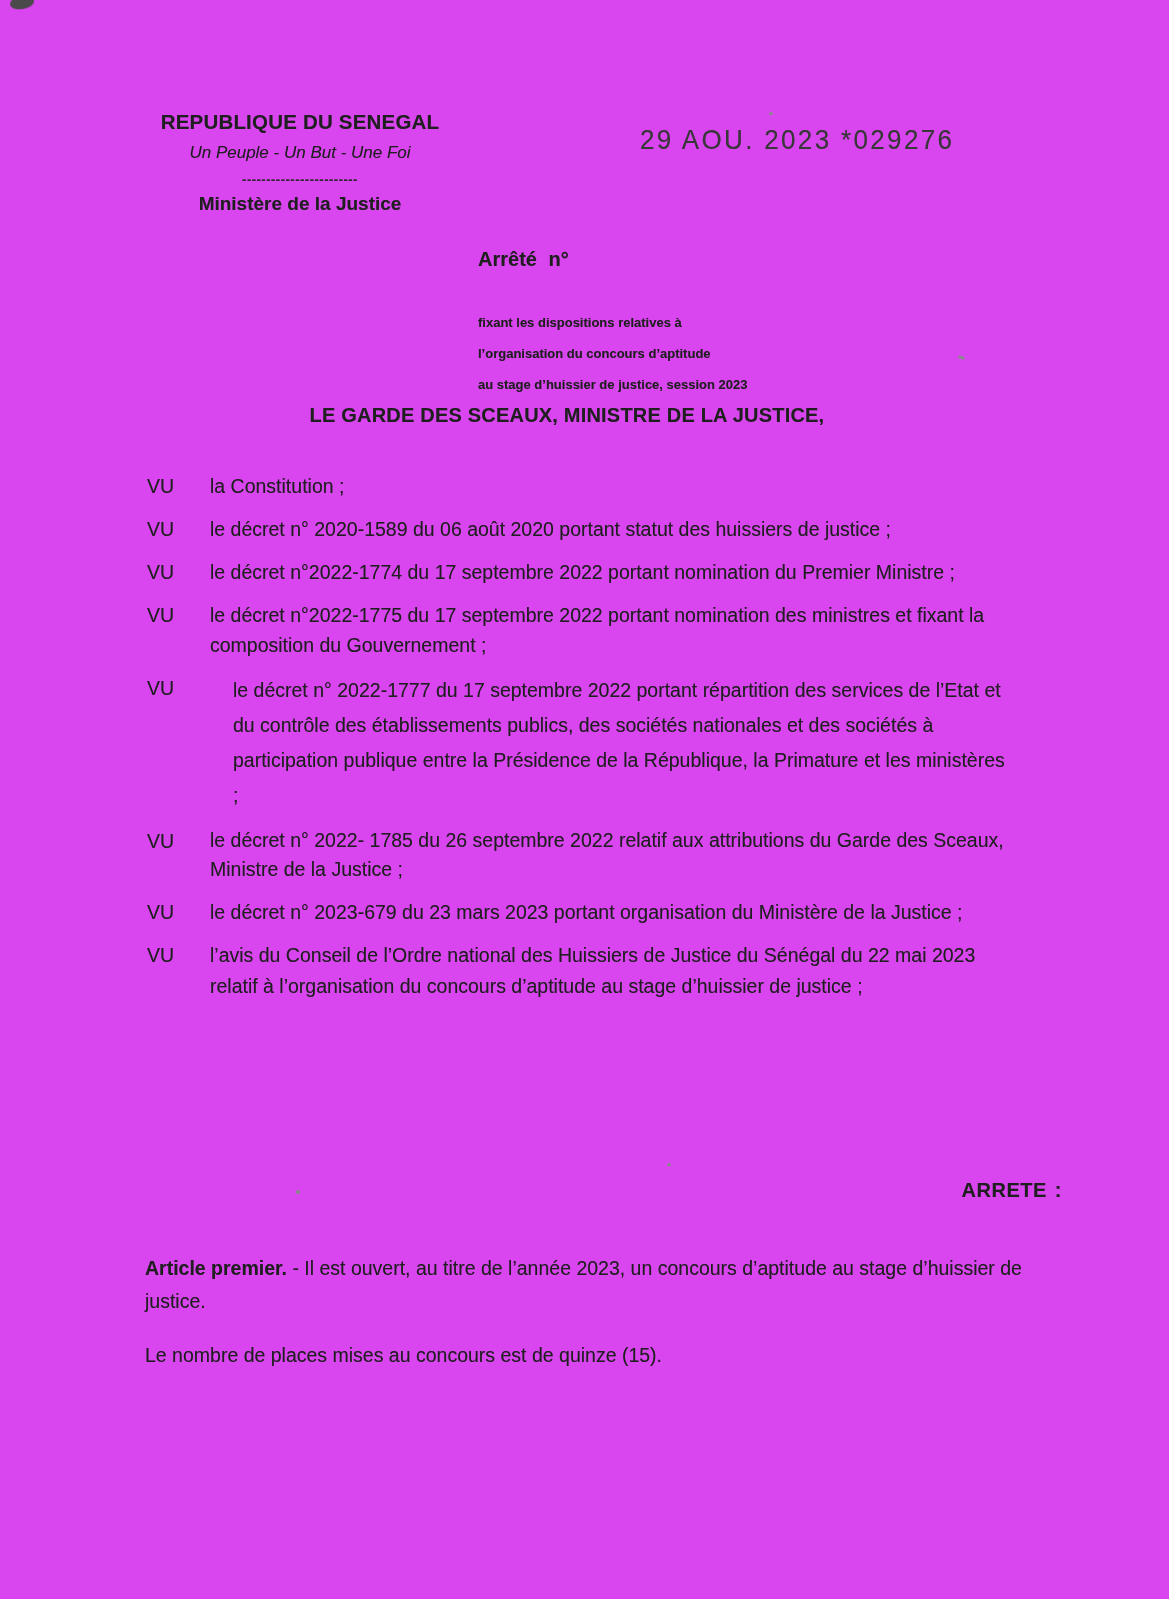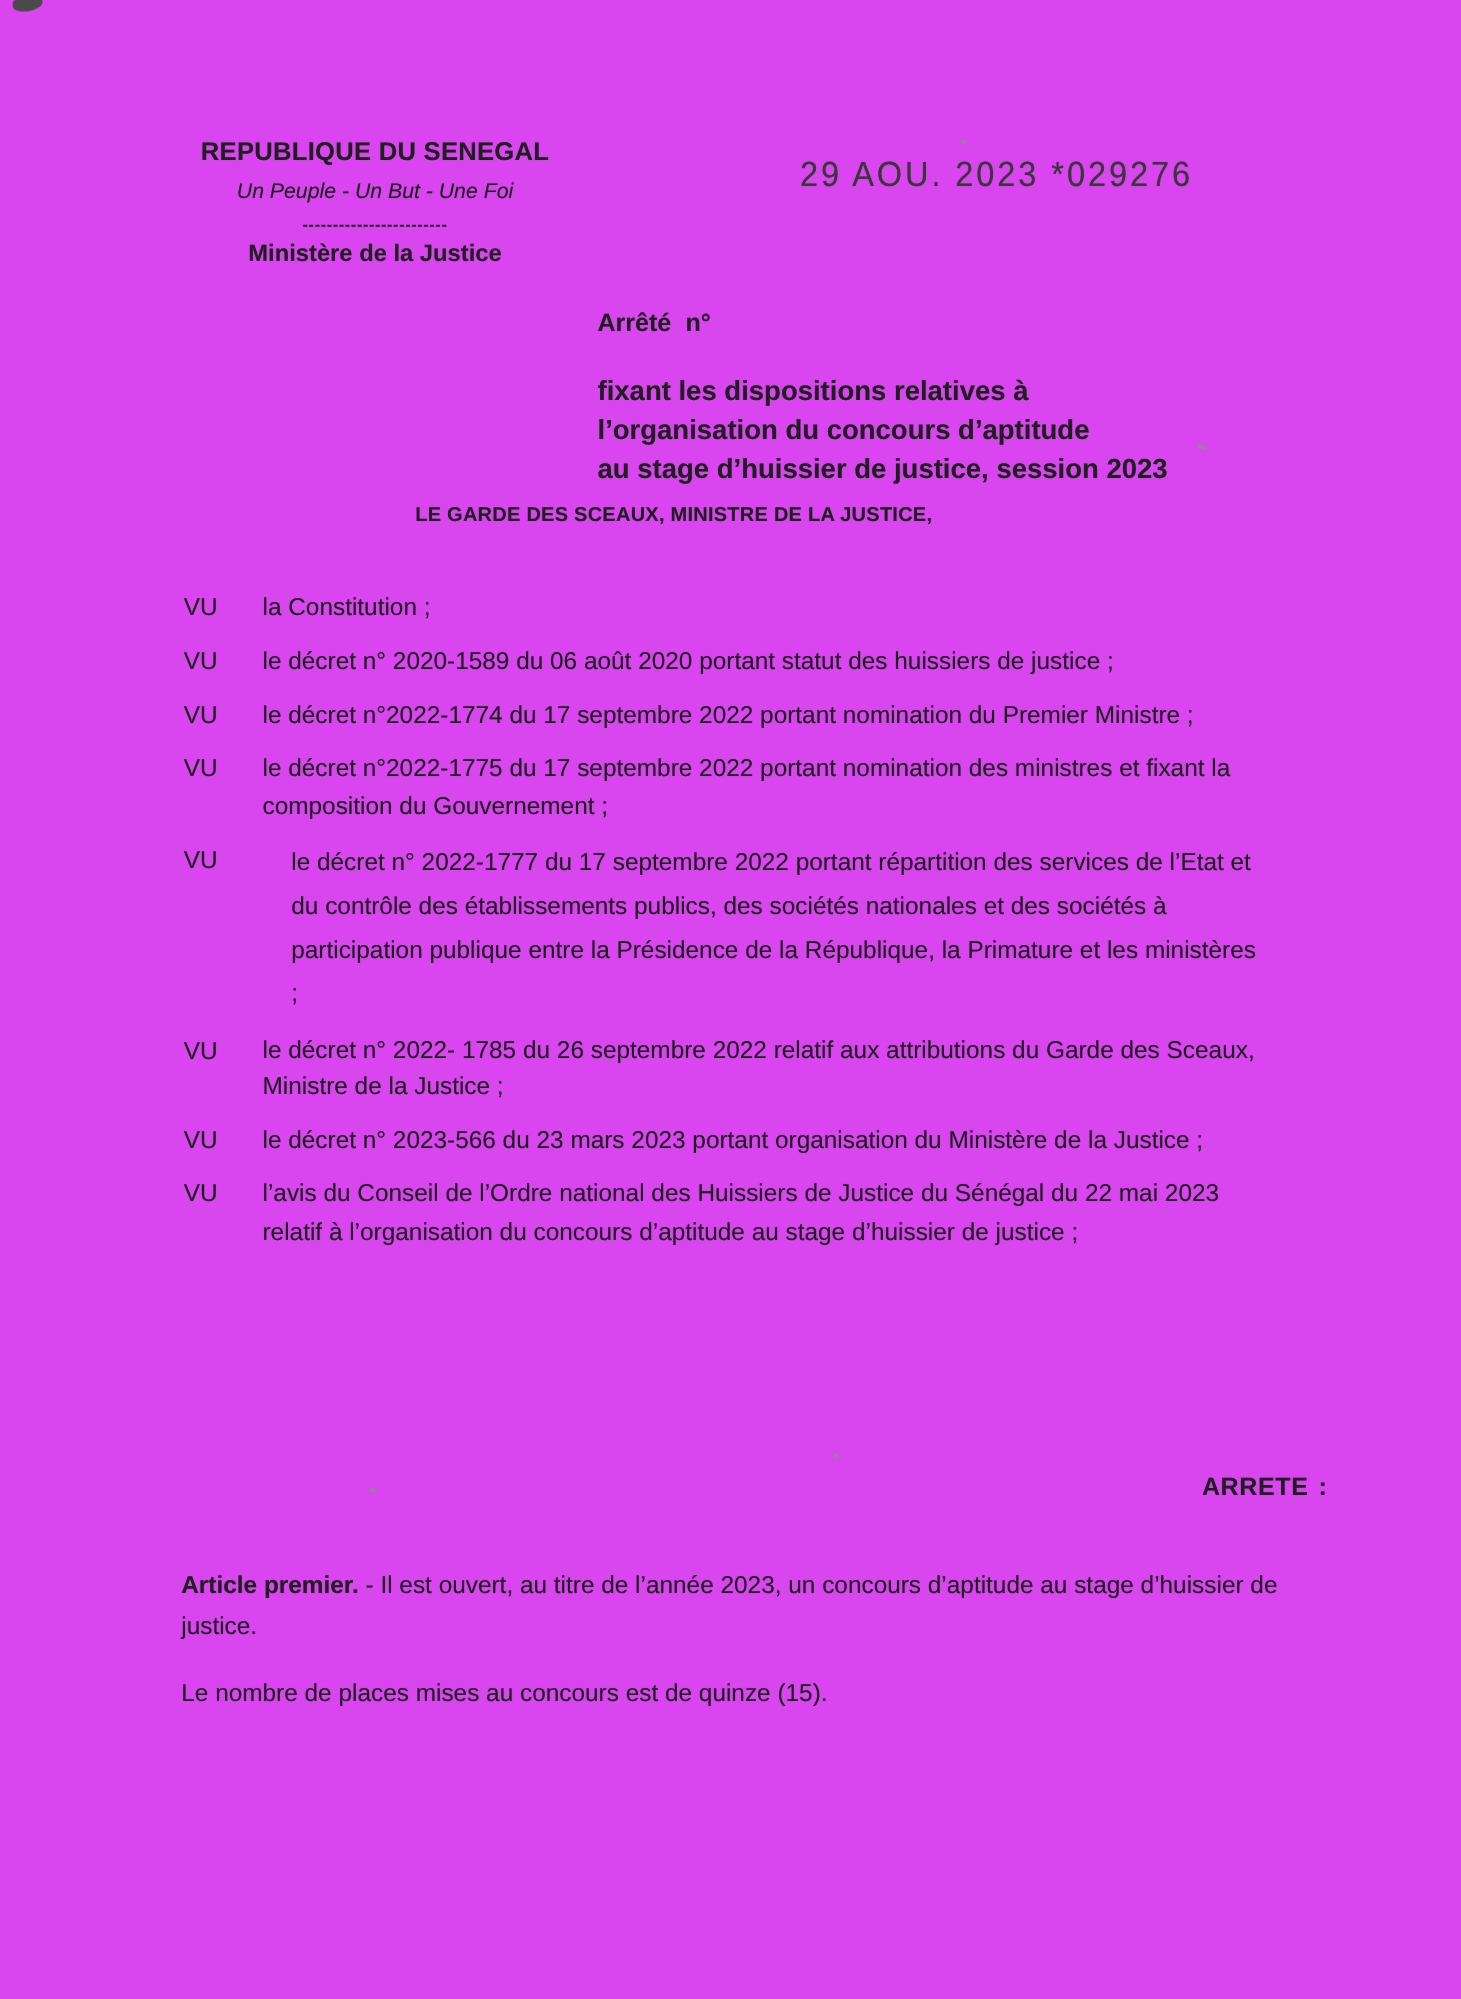--- a/index.html
+++ b/index.html
@@ -94,34 +94,35 @@
     position: absolute;
     left: 478px; top: 248px;
     width: 520px;
   }
   .arrete-no {
     font-size: 20px;
     font-weight: bold;
     word-spacing: 6px;
   }
   .subject {
-    margin-top: 26px;
-    font-size: 22px;
+    margin-top: 36px;
+    font-size: 13px;
     font-weight: bold;
     line-height: 31px;
   }
 
   .authority {
     position: absolute;
     left: 0; top: 404px;
     width: 1078px;
     text-align: center;
-    font-size: 16px;
+    font-size: 20px;
     font-weight: bold;
     letter-spacing: 0.2px;
+    padding-left: 28px;
   }
 
   
   .visas {
     position: absolute;
     left: 147px; top: 471px;
     width: 866px;
   }
   .visa-row {
     display: flex;
@@ -223,21 +224,21 @@
       <div class="visa-row">
         <div class="visa-label">VU</div>
         <div class="visa-text">le décret n° 2022-1777 du 17 septembre 2022 portant répartition des services de l’Etat et du contrôle des établissements publics, des sociétés nationales et des sociétés à participation publique entre la Présidence de la République, la Primature et les ministères ;</div>
       </div>
       <div class="visa-row">
         <div class="visa-label">VU</div>
         <div class="visa-text">le décret n° 2022- 1785 du 26 septembre 2022 relatif aux attributions du Garde des Sceaux, Ministre de la Justice ;</div>
       </div>
       <div class="visa-row">
         <div class="visa-label">VU</div>
-        <div class="visa-text">le décret n° 2023-566 du 23 mars 2023 portant organisation du Ministère de la Justice ;</div>
+        <div class="visa-text">le décret n° 2023-679 du 23 mars 2023 portant organisation du Ministère de la Justice ;</div>
       </div>
       <div class="visa-row">
         <div class="visa-label">VU</div>
         <div class="visa-text">l’avis du Conseil de l’Ordre national des Huissiers de Justice du Sénégal du 22 mai 2023 relatif à l’organisation du concours d’aptitude au stage d’huissier de justice ;</div>
       </div>
     </div>
 
   <div class="arrete-heading">ARRETE :</div>
 
   <p class="article"><b>Article premier.</b><span> - Il est ouvert, au titre de l’année 2023, un concours d’aptitude au stage d’huissier de justice.</span></p>

